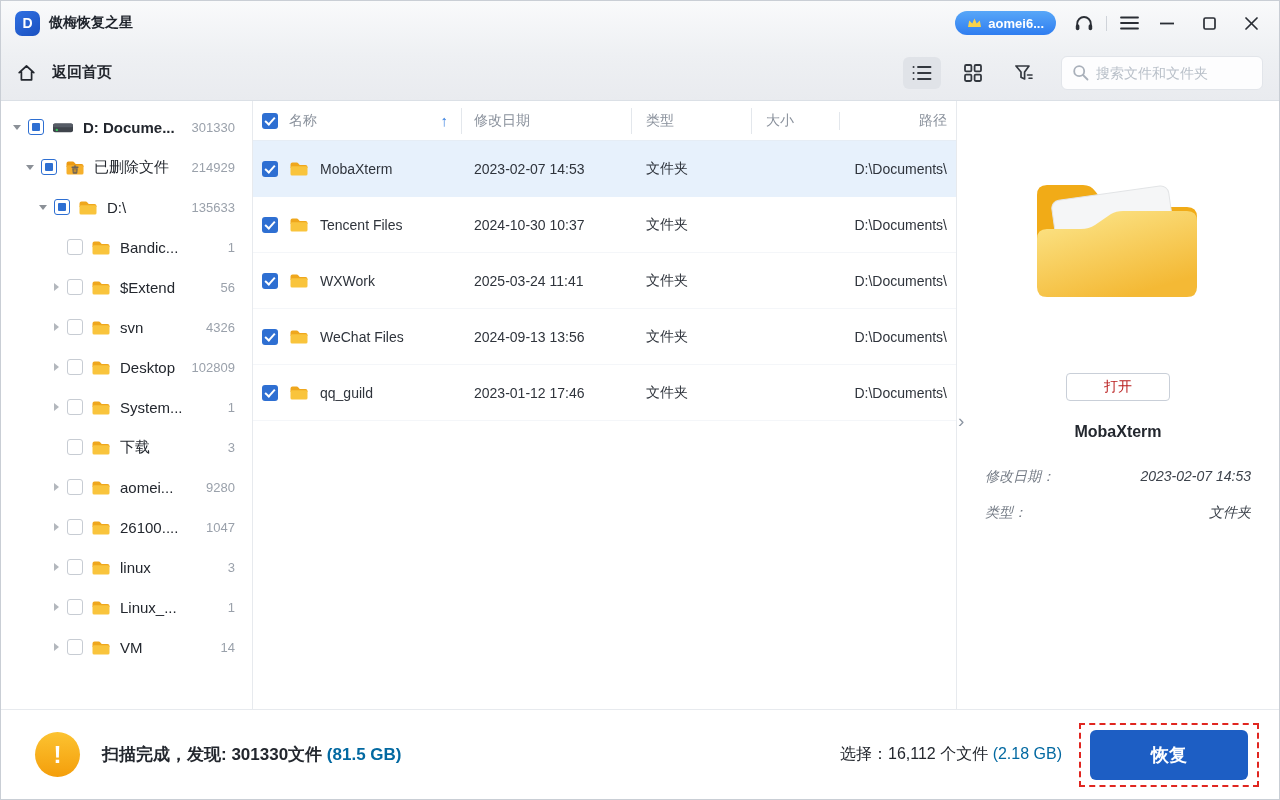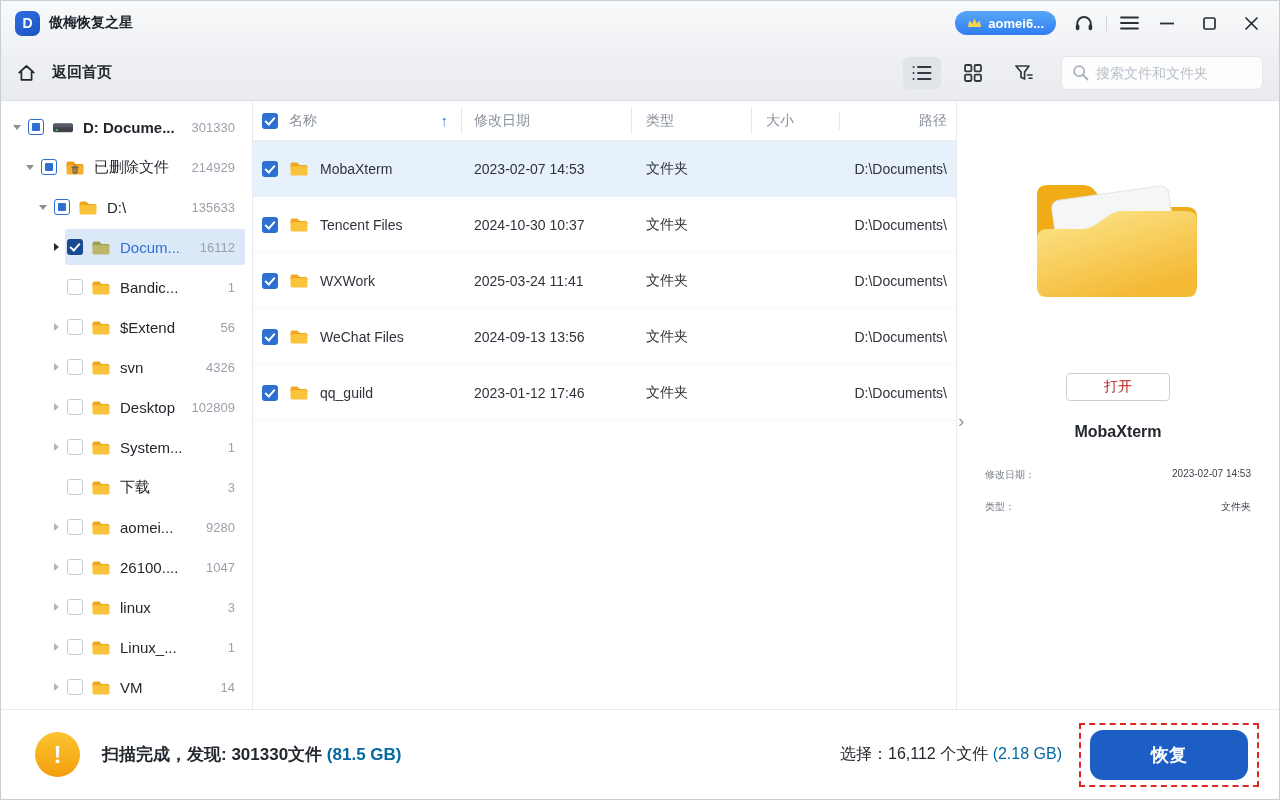--- a/index.html
+++ b/index.html
@@ -73,32 +73,32 @@
   .rowname { display:flex; align-items:center; gap:11px; min-width:0; }
   .rowname .nm { white-space:nowrap; overflow:hidden; }
 
   
   .preview { flex:1; border-left:1px solid #e7eaee; position:relative; display:flex; flex-direction:column; align-items:center; }
   .collapse-handle { position:absolute; left:1px; top:310px; color:#8d96a3; font-size:19px; line-height:1; cursor:default; }
   .bigfolder { margin-top:54px; flex:none; }
   .openbtn { margin-top:66px; width:104px; height:28px; background:#fff; border:1px solid #c9cfd8; border-radius:4px; font-size:14px; color:#b91c1c; display:flex; align-items:center; justify-content:center; font-family:inherit; }
   .fname { margin-top:22px; font-size:16px; font-weight:700; color:#23272e; }
   .fields { width:100%; padding:0 28px; margin-top:27px; display:flex; flex-direction:column; gap:18px; }
-  .frow { display:flex; justify-content:space-between; font-size:10px; }
+  .frow { display:flex; justify-content:space-between; font-size:14px;font-style:italic; }
   .flabel { color:#757c86; }
   .fvalue { color:#3c424b; }
 
   
   .footer { height:90px; flex:none; border-top:1px solid #e7eaee; display:flex; align-items:center; padding:0 20px 0 34px; background:#fff; }
   .warn { width:45px; height:45px; border-radius:50%; background:linear-gradient(180deg,#fcc331,#f49e0b); color:#fff; font-weight:700; font-size:24px; display:flex; align-items:center; justify-content:center; flex:none; }
   .scantext { margin-left:22px; font-size:17px; font-weight:700; color:#23272e; white-space:nowrap; }
   .bluetext { color:#0369a1; }
   .seltext { margin-left:auto; font-size:16px; color:#23272e; white-space:nowrap; }
   .dashwrap { margin-left:17px; border:2px dashed #e02620; padding:5px 9px; flex:none; }
-  .recover { width:158px; height:50px; background:#1d5ec4; border:none; border-radius:13px; color:#fff; font-size:18px; font-weight:700; font-family:inherit; display:block; }
+  .recover { width:158px; height:50px; background:#1d5ec4; border:none; border-radius:6px; color:#fff; font-size:18px; font-weight:700; font-family:inherit; display:block; }
   svg { display:block; }
 </style>
 </head>
 <body>
 
 <div class="app">
 
   <div class="topzone">
     <div class="titlebar">
       <div class="logo">D</div>
@@ -243,34 +243,20 @@
           <div class="tree-body">
             <span class="cb cb-partial"></span>
             <span class="ticon">
               <svg width="20" height="17" viewBox="0 0 20 17">
                 <path d="M1.5 8 L1.5 4.6 Q1.5 2.6 3.5 2.6 L7.6 2.6 Q8.7 2.6 9.4 3.4 L10.7 5 L16.5 5 Q18.5 5 18.5 7 L18.5 8 Z" fill="#efa71d"></path>
                 <rect x="1.5" y="6.2" width="17" height="9.3" rx="1.6" fill="#f9c43c"></rect>
               </svg>
             </span>
             <span class="tlabel">D:\</span>
             <span class="tcount">135633</span>
-          </div>
-        </div>
-        <div class="tree-row lvl3 selected" style="padding-left: 49px;">
-          <span class="arrow arrow-col dark"></span>
-          <div class="tree-body">
-            <span class="cb cb-checked dark"></span>
-            <span class="ticon">
-              <svg width="20" height="17" viewBox="0 0 20 17">
-                <path d="M1.5 8 L1.5 4.6 Q1.5 2.6 3.5 2.6 L7.6 2.6 Q8.7 2.6 9.4 3.4 L10.7 5 L16.5 5 Q18.5 5 18.5 7 L18.5 8 Z" fill="#a49f4e"></path>
-                <rect x="1.5" y="6.2" width="17" height="9.3" rx="1.6" fill="#bdb869"></rect>
-              </svg>
-            </span>
-            <span class="tlabel">Docum...</span>
-            <span class="tcount">16112</span>
           </div>
         </div>
         <div class="tree-row lvl3" style="padding-left: 49px;">
           <span class="arrow "></span>
           <div class="tree-body">
             <span class="cb cb-unchecked"></span>
             <span class="ticon">
               <svg width="20" height="17" viewBox="0 0 20 17">
                 <path d="M1.5 8 L1.5 4.6 Q1.5 2.6 3.5 2.6 L7.6 2.6 Q8.7 2.6 9.4 3.4 L10.7 5 L16.5 5 Q18.5 5 18.5 7 L18.5 8 Z" fill="#efa71d"></path>
                 <rect x="1.5" y="6.2" width="17" height="9.3" rx="1.6" fill="#f9c43c"></rect>

